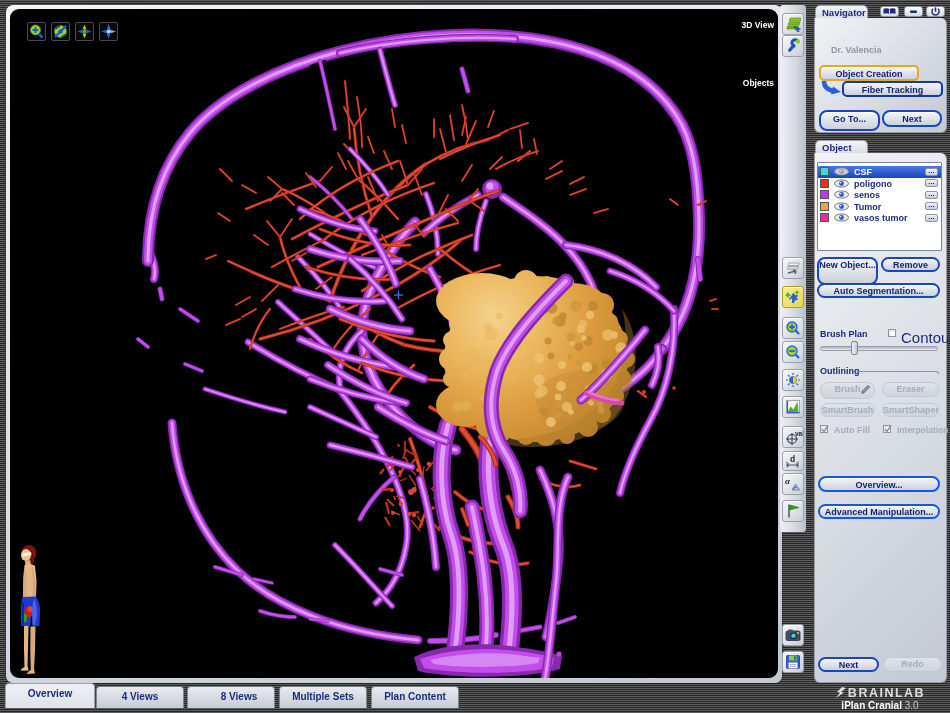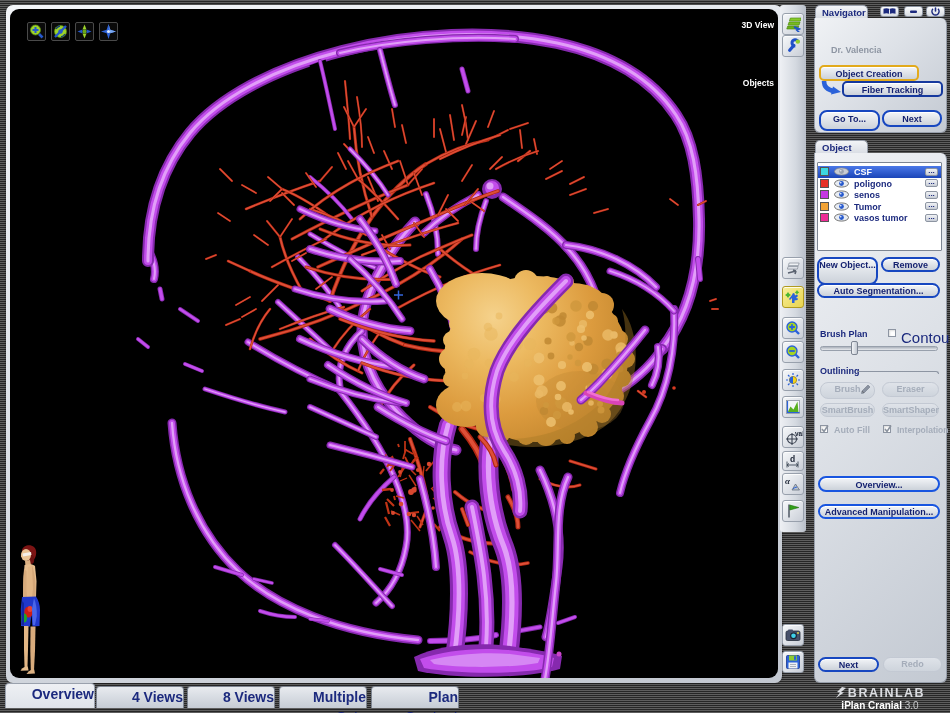--- a/index.html
+++ b/index.html
@@ -50,21 +50,21 @@
   color:#1c2a7e; font-size:8px; line-height:4px; text-align:center; font-weight:bold; }
 .rlabel { position:absolute; left:36px; top:1px; }
 .eye { position:absolute; left:16px; top:0px; }
 
 .ck { position:absolute; width:8px; height:8px; background:#fff; border:1px solid #8d95a2; box-shadow:inset 1px 1px 2px #0002; }
 .cklbl { position:absolute; font-size:9px; font-weight:bold; }
 
 .btab { top:686px; height:22px; width:88px;
   background:linear-gradient(180deg,#e8ebef,#c6ccd5);
   border:1px solid #7e8591; border-bottom:none; border-radius:4px 4px 0 0;
-  color:#1c2a7e; font-weight:bold; font-size:14px; text-align:right; line-height:20px; }
+  color:#1c2a7e; font-weight:bold; font-size:10px; text-align:center; line-height:20px; }
 #tab0 { left:5px; top:683px; height:25px; width:90px; background:linear-gradient(180deg,#eef0f4,#dfe3e9); border-color:#9aa1ad; }
 </style>
 </head>
 <body>
 
 <div id="frame" class="abs">
   <div id="view" class="abs">
     <svg width="768" height="669" style="position:absolute;left:0;top:0">
 <defs>
 <radialGradient id="tg" gradientUnits="userSpaceOnUse" cx="484" cy="308" r="158">

